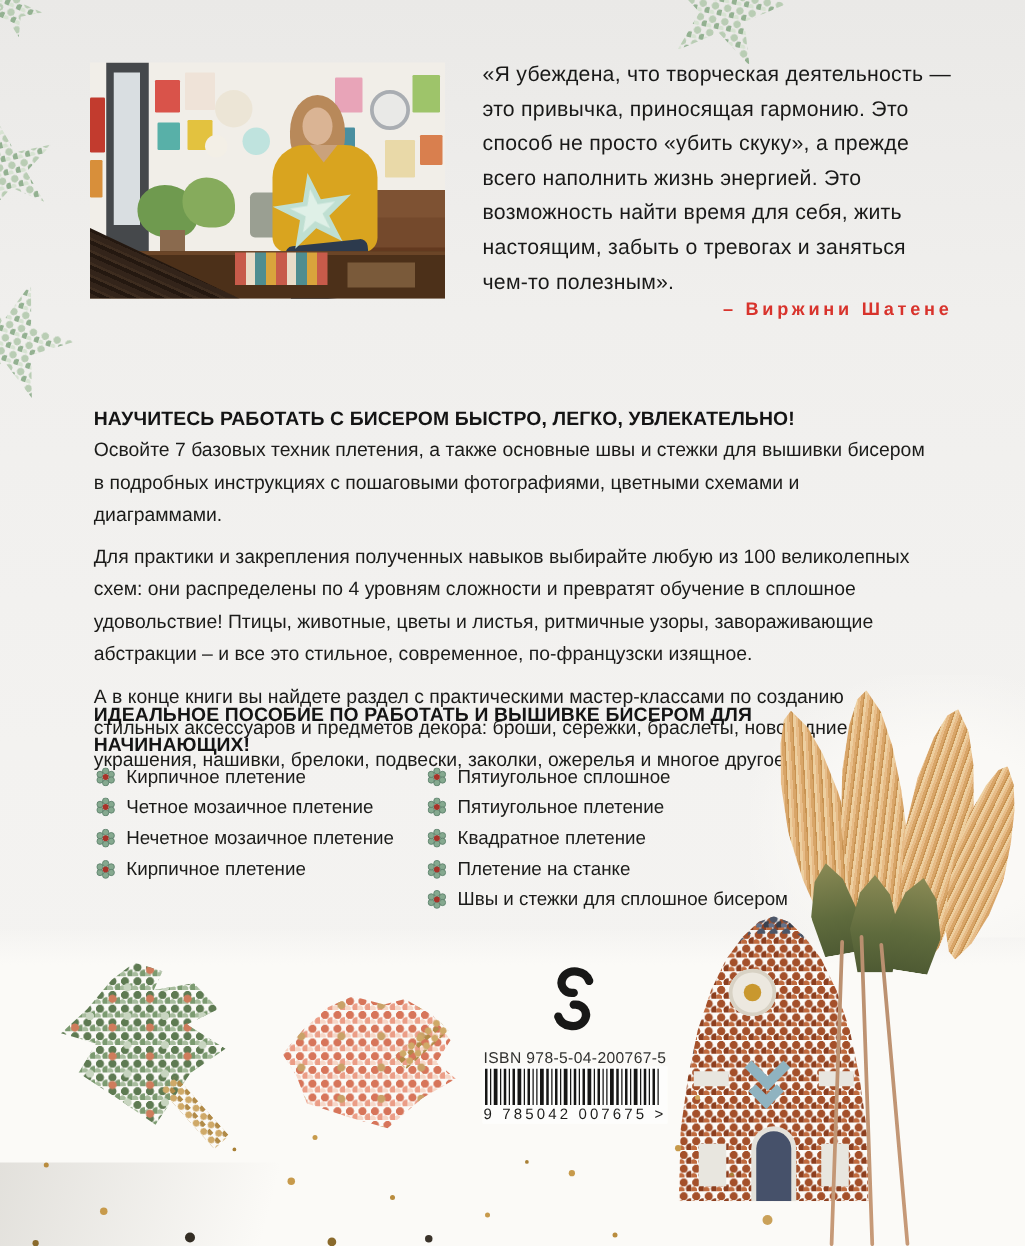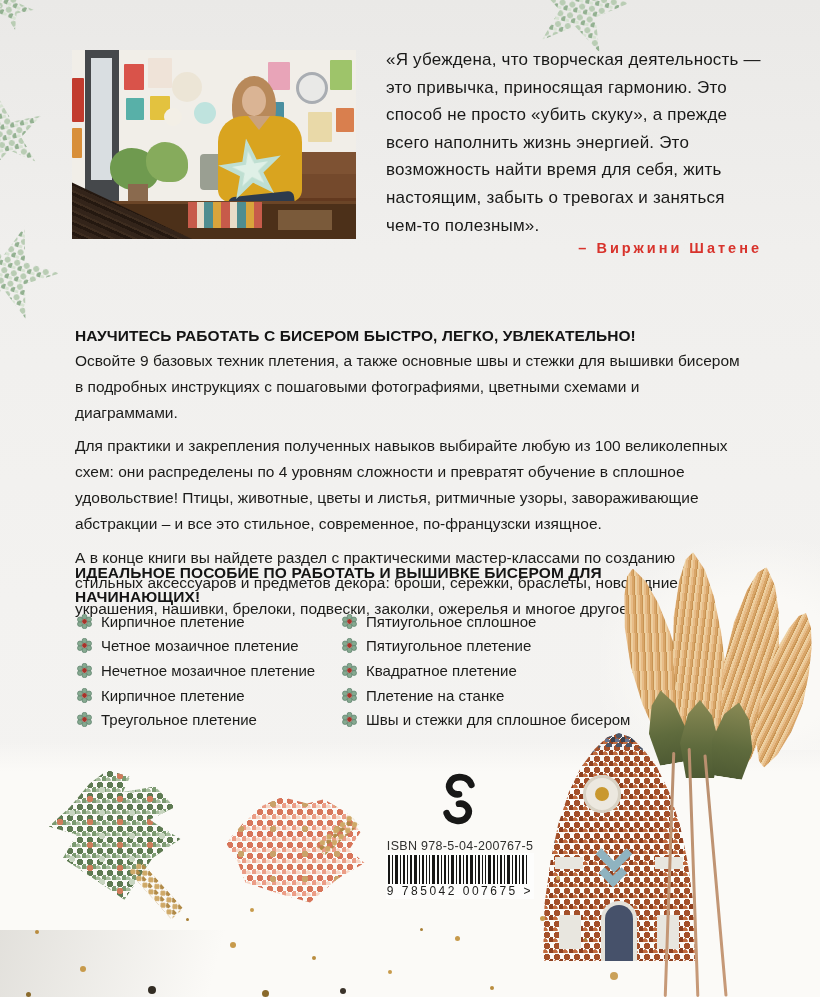--- a/index.html
+++ b/index.html
@@ -200,21 +200,21 @@
     <div class="abs ph-star star5">
       <div class="abs ph-star-inner star5"></div>
     </div>
   </div>
 
   <div class="abs quote-text">«Я убеждена, что творческая деятельность — это привычка, приносящая гармонию. Это способ не просто «убить скуку», а прежде всего наполнить жизнь энергией. Это возможность найти время для себя, жить настоящим, забыть о тревогах и заняться чем-то полезным».</div>
   <div class="abs quote-author">– Виржини Шатене</div>
 
   <div class="abs h-intro">НАУЧИТЕСЬ РАБОТАТЬ С БИСЕРОМ БЫСТРО, ЛЕГКО, УВЛЕКАТЕЛЬНО!</div>
   <div class="abs body-copy">
-    <p>Освойте 9 базовых техник плетения, а также основные швы и стежки для вышивки бисером в подробных инструкциях с пошаговыми фотографиями, цветными схемами и диаграммами.</p>
+    <p>Освойте 7 базовых техник плетения, а также основные швы и стежки для вышивки бисером в подробных инструкциях с пошаговыми фотографиями, цветными схемами и диаграммами.</p>
     <p>Для практики и закрепления полученных навыков выбирайте любую из 100 великолепных схем: они распределены по 4 уровням сложности и превратят обучение в сплошное удовольствие! Птицы, животные, цветы и листья, ритмичные узоры, завораживающие абстракции – и все это стильное, современное, по-французски изящное.</p>
     <p>А в конце книги вы найдете раздел с практическими мастер-классами по созданию стильных аксессуаров и предметов декора: броши, сережки, браслеты, новогодние украшения, нашивки, брелоки, подвески, заколки, ожерелья и многое другое!</p>
   </div>
 
   <div class="abs h-guide">ИДЕАЛЬНОЕ ПОСОБИЕ ПО РАБОТАТЬ И ВЫШИВКЕ БИСЕРОМ ДЛЯ НАЧИНАЮЩИХ!</div>
 
   <div class="abs list-col c1">
     <div class="list-row">
       <svg class="bead-icon" viewBox="0 0 15 15">
           <g fill="#85a98f" stroke="#5d806b" stroke-width=".7">
@@ -263,34 +263,20 @@
             <circle cx="7.5" cy="2.8" r="2.5"></circle>
             <circle cx="12" cy="5.5" r="2.5"></circle>
             <circle cx="12" cy="10" r="2.5"></circle>
             <circle cx="7.5" cy="12.2" r="2.5"></circle>
             <circle cx="3" cy="10" r="2.5"></circle>
             <circle cx="3" cy="5.5" r="2.5"></circle>
           </g>
           <circle cx="7.5" cy="7.5" r="2.4" fill="#a73329"></circle>
         </svg>
       <span class="list-label">Кирпичное плетение</span>
-    </div>
-    <div class="list-row">
-      <svg class="bead-icon" viewBox="0 0 15 15">
-          <g fill="#85a98f" stroke="#5d806b" stroke-width=".7">
-            <circle cx="7.5" cy="2.8" r="2.5"></circle>
-            <circle cx="12" cy="5.5" r="2.5"></circle>
-            <circle cx="12" cy="10" r="2.5"></circle>
-            <circle cx="7.5" cy="12.2" r="2.5"></circle>
-            <circle cx="3" cy="10" r="2.5"></circle>
-            <circle cx="3" cy="5.5" r="2.5"></circle>
-          </g>
-          <circle cx="7.5" cy="7.5" r="2.4" fill="#a73329"></circle>
-        </svg>
-      <span class="list-label">Треугольное плетение</span>
     </div>
   </div>
 
   <div class="abs list-col c2">
     <div class="list-row">
       <svg class="bead-icon" viewBox="0 0 15 15">
           <g fill="#85a98f" stroke="#5d806b" stroke-width=".7">
             <circle cx="7.5" cy="2.8" r="2.5"></circle>
             <circle cx="12" cy="5.5" r="2.5"></circle>
             <circle cx="12" cy="10" r="2.5"></circle>

